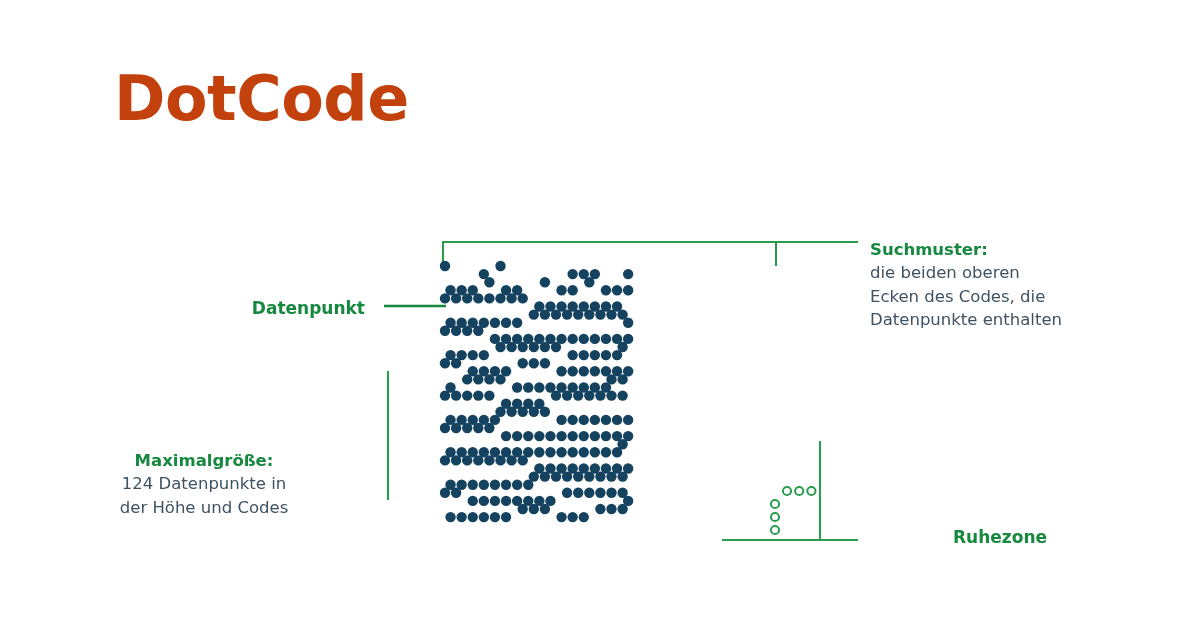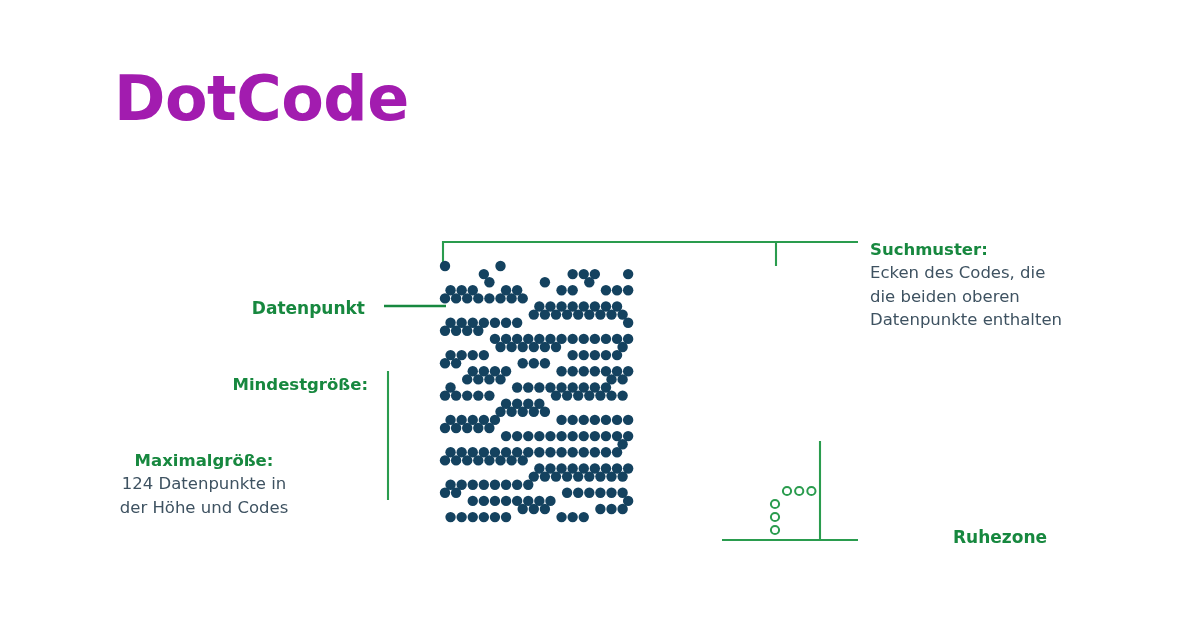--- a/index.html
+++ b/index.html
@@ -21,21 +21,21 @@
   }
 
   
   #page-title {
     position: absolute;
     left: 114px;
     top: 66px;
     font-size: 62px;
     font-weight: 700;
     letter-spacing: -0.5px;
-    color: #a21caf;
+    color: #c2410c;
     line-height: 1.05;
     white-space: nowrap;
   }
 
   
   #art {
     position: absolute;
     left: 0; top: 0;
     width: 1200px;
     height: 627px;
@@ -378,31 +378,30 @@
         <circle cx="799.2" cy="491" r="4.1" fill="none" stroke="#2a9c4e" stroke-width="2"></circle>
         <circle cx="811.4" cy="491" r="4.1" fill="none" stroke="#2a9c4e" stroke-width="2"></circle>
         <circle cx="775" cy="504" r="4.1" fill="none" stroke="#2a9c4e" stroke-width="2"></circle>
         <circle cx="775" cy="517" r="4.1" fill="none" stroke="#2a9c4e" stroke-width="2"></circle>
         <circle cx="775" cy="530" r="4.1" fill="none" stroke="#2a9c4e" stroke-width="2"></circle>
       </g>
   </svg>
 
   <div class="anno" id="anno-suchmuster">
     <span class="hd">Suchmuster:</span>
+    <span class="bd">die beiden oberen</span>
     <span class="bd">Ecken des Codes, die</span>
-    <span class="bd">die beiden oberen</span>
     <span class="bd">Datenpunkte enthalten</span>
   </div>
 
   <div class="anno" id="anno-datenpunkt">
     <span class="hd">Datenpunkt</span>
   </div>
 
   <div class="anno" id="anno-mindest">
-    <span class="hd">Mindestgröße:</span>
   </div>
 
   <div class="anno" id="anno-maximal">
     <span class="hd">Maximalgröße:</span>
     <span class="bd">124 Datenpunkte in</span>
     <span class="bd">der Höhe und Codes</span>
   </div>
 
   <div class="anno" id="anno-ruhezone">
     <span class="hd">Ruhezone</span>

